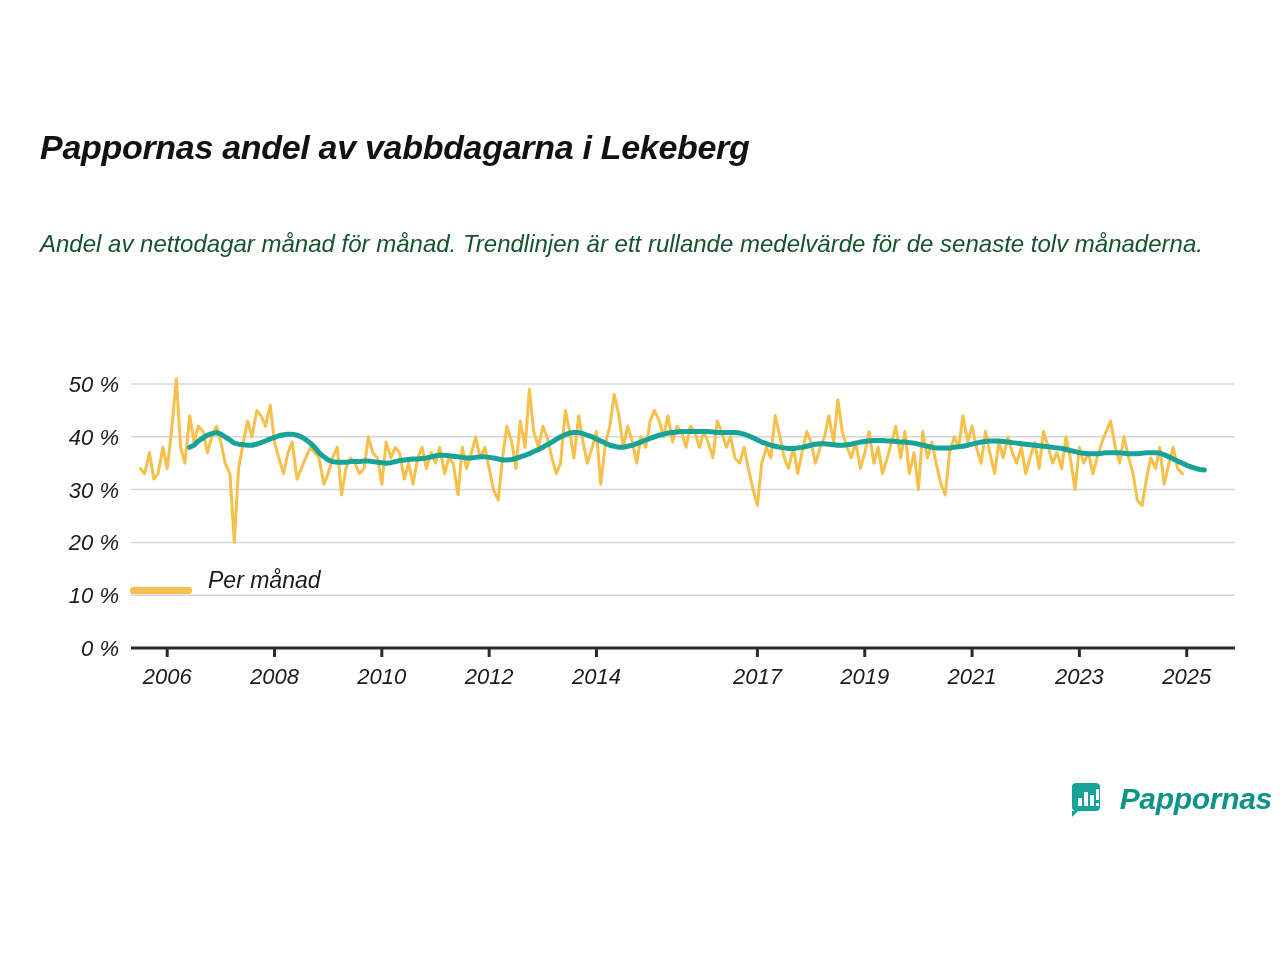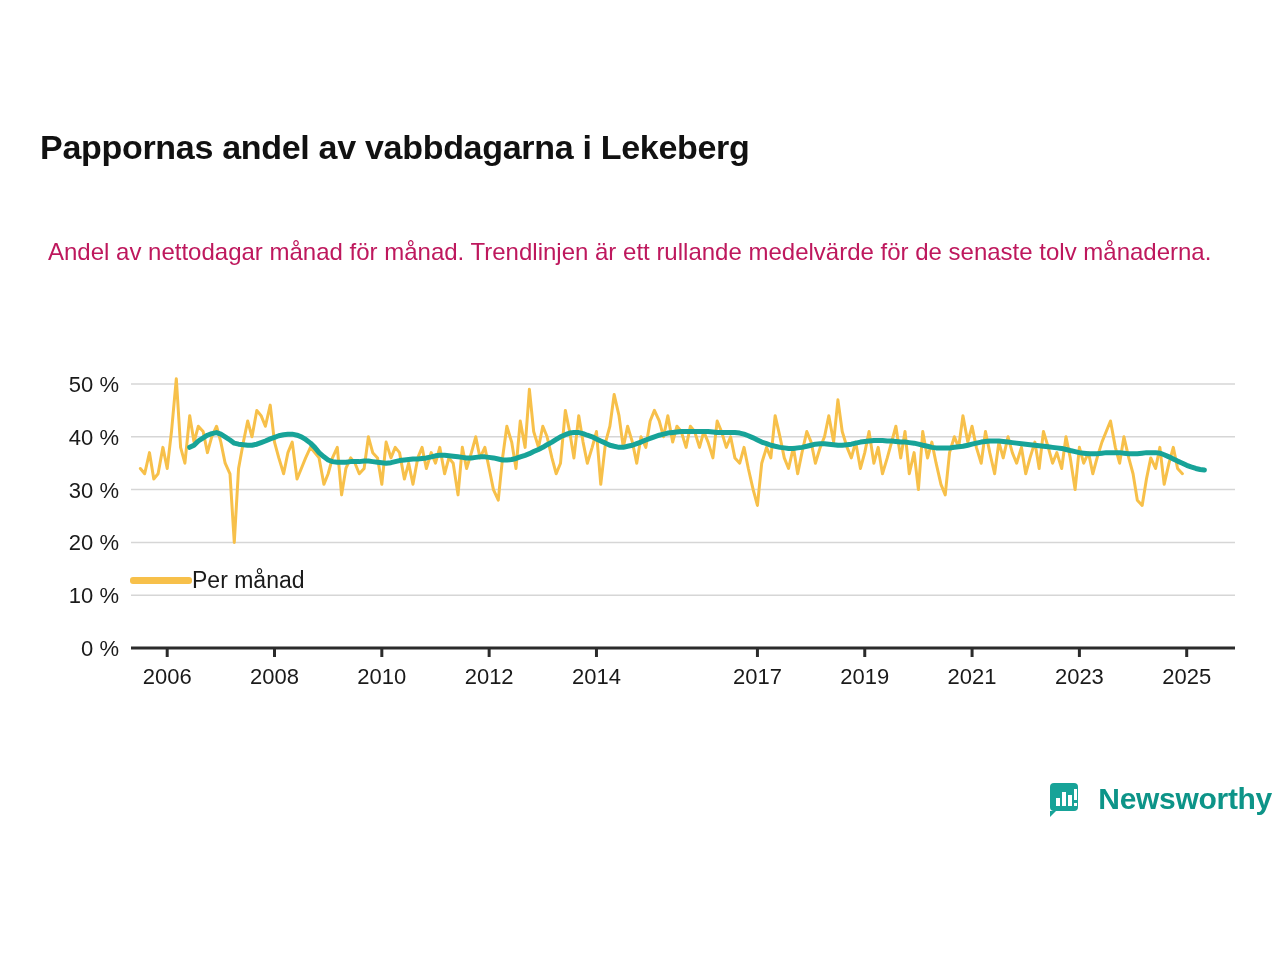--- a/index.html
+++ b/index.html
@@ -13,40 +13,41 @@
     font-family: "Liberation Sans", sans-serif;
     color: #1a1a1a;
     overflow: hidden;
   }
   .page {
     position: relative;
     width: 1280px;
     height: 960px;
     box-sizing: border-box;
     padding: 0 56px;
+    font-style: italic;
   }
   .chart-title {
     position: absolute;
     left: 40px;
     top: 128px;
     font-size: 34px;
     font-weight: bold;
     letter-spacing: -0.3px;
     color: #111111;
     margin: 0;
   }
   .chart-subtitle {
     position: absolute;
     left: 40px;
     top: 228px;
     width: 1220px;
     font-size: 24px;
     line-height: 1.35;
-    color: #be185d;
-    margin: 8px;
+    color: #14532d;
+    margin: 0;
   }
   .plot-wrap {
     position: absolute;
     left: 40px;
     top: 370px;
     width: 1220px;
     height: 340px;
   }
   .plot-svg {
     display: block;
@@ -54,21 +55,22 @@
   .legend {
     position: absolute;
     left: 130px;
     top: 567px;
     display: flex;
     flex-direction: column;
     gap: 14px;
   }
   .legend-row {
     display: flex;
-    align-items: center;
+    align-items: flex-end;
+    gap: 16px;
   }
   .legend-swatch {
     width: 62px;
     height: 7px;
     border-radius: 3px;
   }
   .legend-label {
     font-size: 23px;
     color: #1a1a1a;
   }
@@ -150,16 +152,16 @@
   <div class="brand">
     <svg width="38" height="38" viewBox="0 0 38 38">
       <rect x="2" y="3" width="28" height="28" rx="4" fill="#17A398"></rect>
       <path d="M2 31 L8 31 L2 37 Z" fill="#17A398"></path>
       <rect x="8" y="18" width="4" height="8" fill="#ffffff"></rect>
       <rect x="14" y="12" width="4" height="14" fill="#ffffff"></rect>
       <rect x="20" y="15" width="4" height="11" fill="#ffffff"></rect>
       <rect x="26" y="9" width="3" height="11" fill="#ffffff"></rect>
       <rect x="26" y="23" width="3" height="3" fill="#ffffff"></rect>
     </svg>
-    <span class="brand-name">Newsworthy</span>
+    <span class="brand-name">Pappornas</span>
   </div>
 
 </div>
 
 </body></html>

